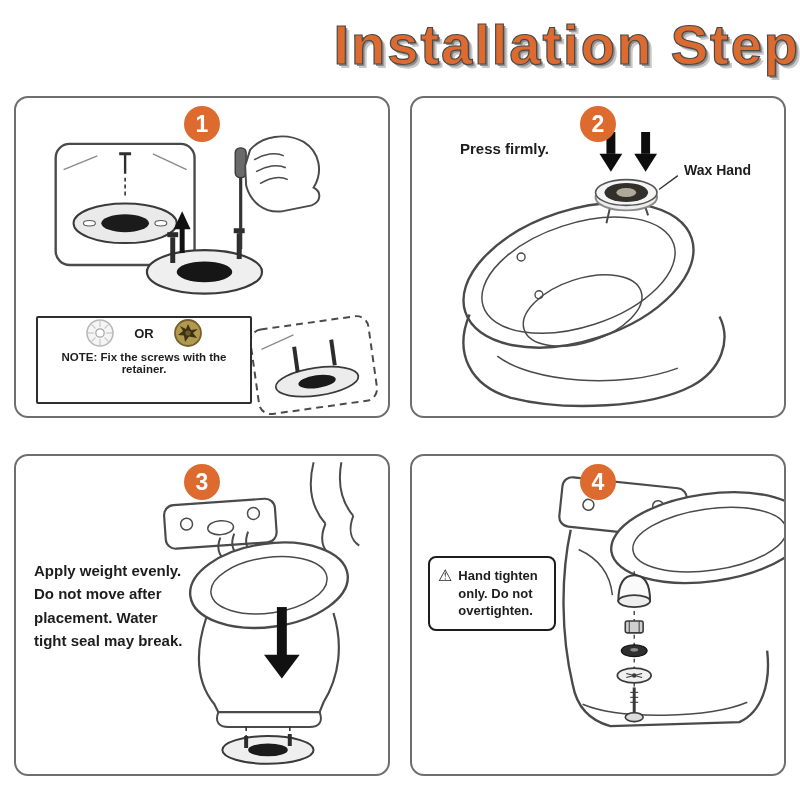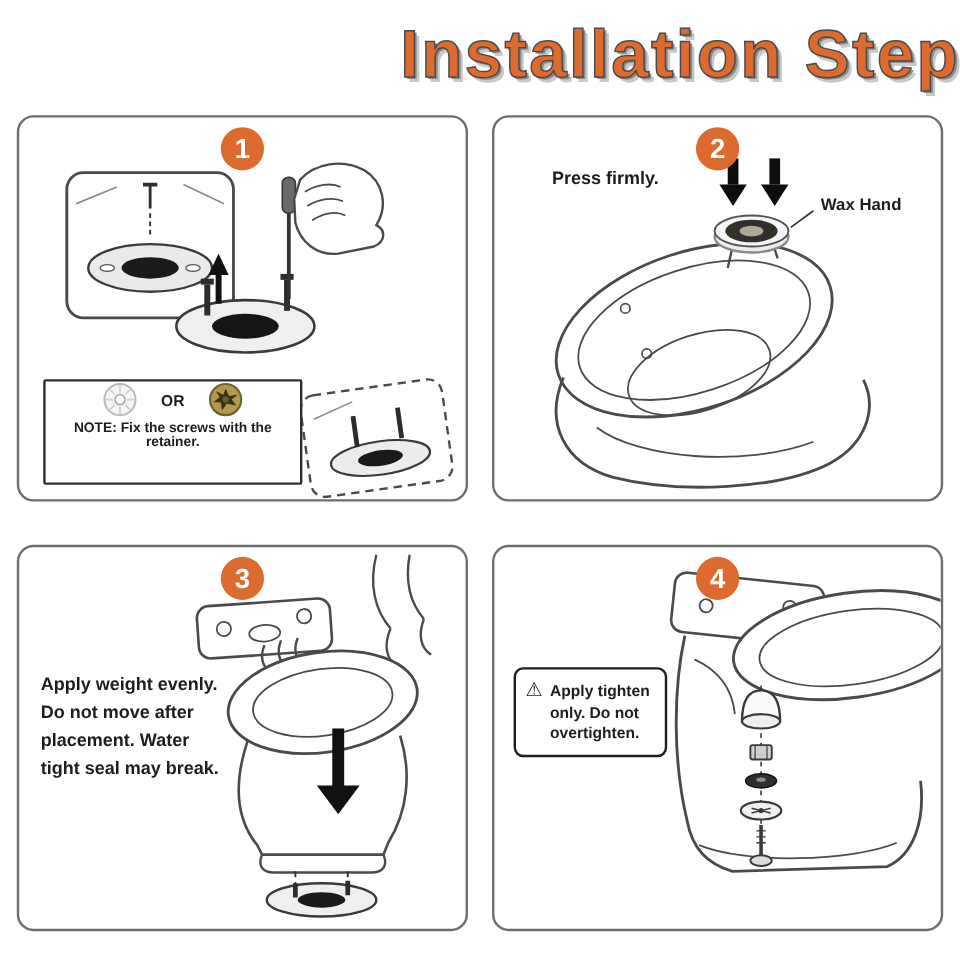--- a/index.html
+++ b/index.html
@@ -258,21 +258,21 @@
       </svg>
     </section>
 
     <section class="panel">
       <div class="badge">
         <span>4</span>
       </div>
 
       <div class="warnbox">
         <span class="warn-icon">⚠</span>
-        <span class="warn-text">Apply tighten only. Do not overtighten.</span>
+        <span class="warn-text">Hand tighten only. Do not overtighten.</span>
       </div>
 
       <svg class="art" viewBox="0 0 375 320">
 
         <g fill="none" stroke="#4a4a4a">
 
           <g transform="rotate(6 150 46)">
             <rect x="150" y="20" width="126" height="50" rx="10" stroke-width="2.2" fill="#fff"></rect>
             <circle cx="178" cy="46" r="5.5" stroke-width="1.5"></circle>
             <circle cx="248" cy="40" r="5.5" stroke-width="1.5"></circle>

